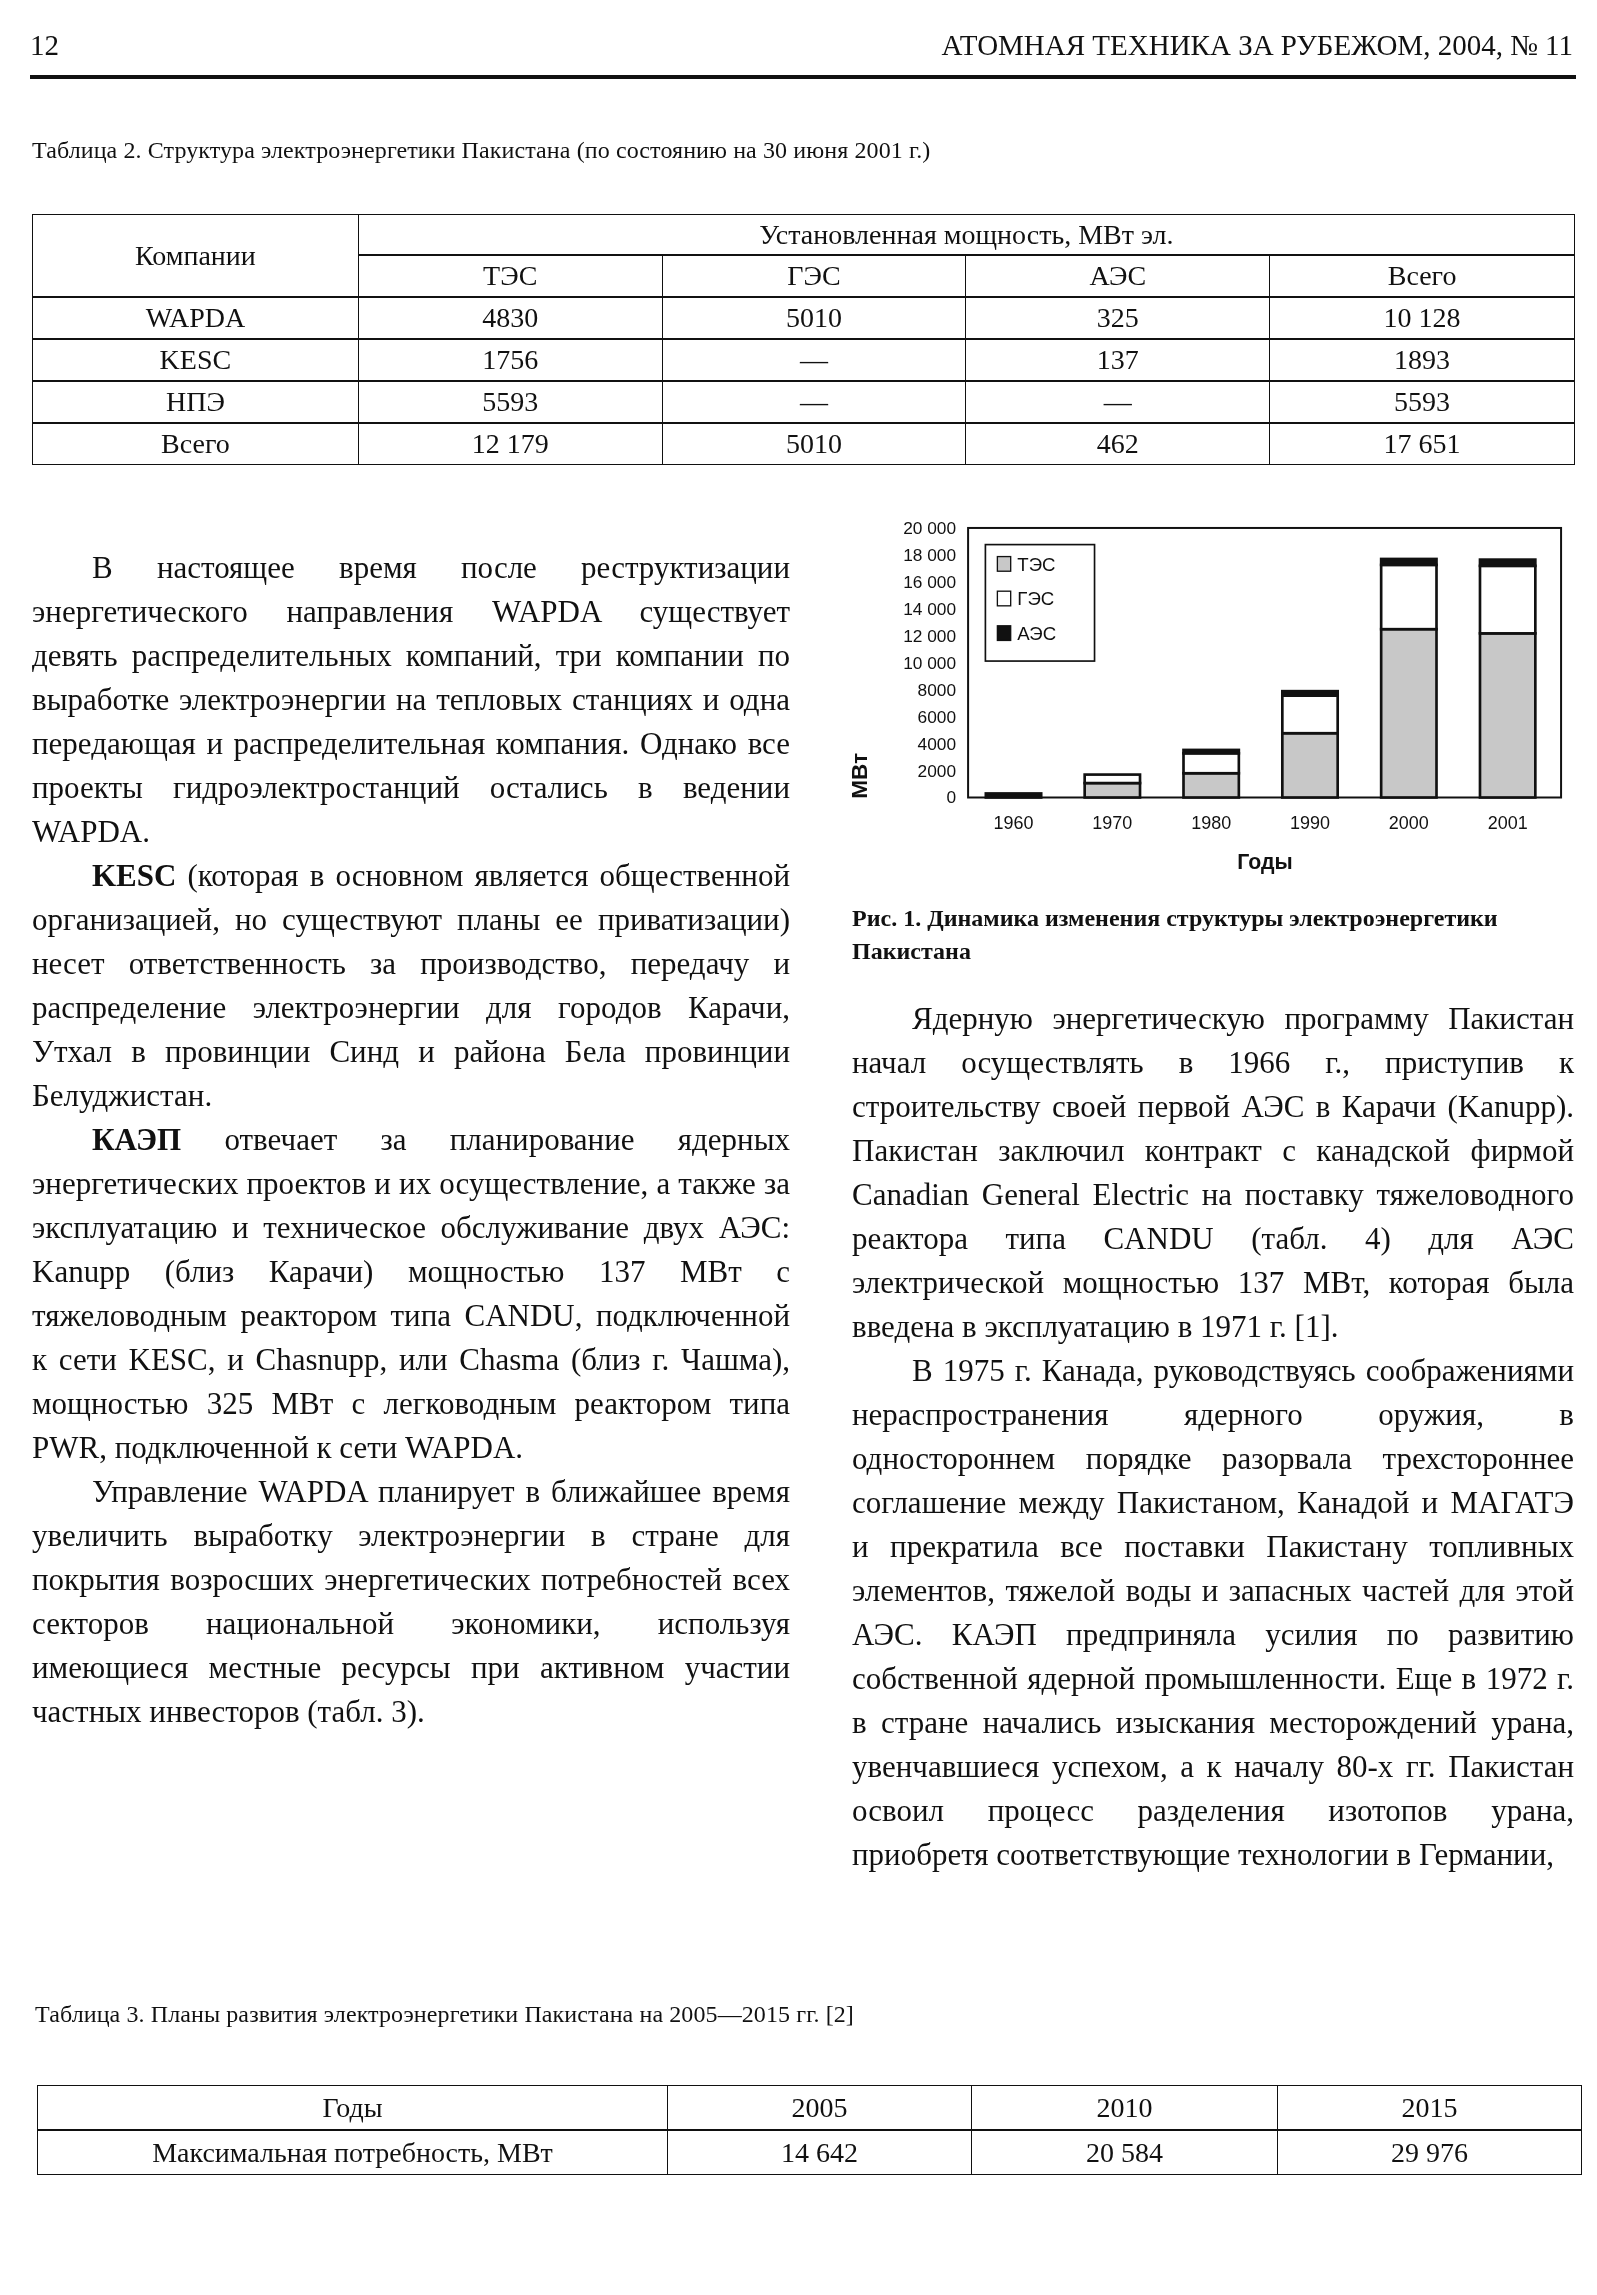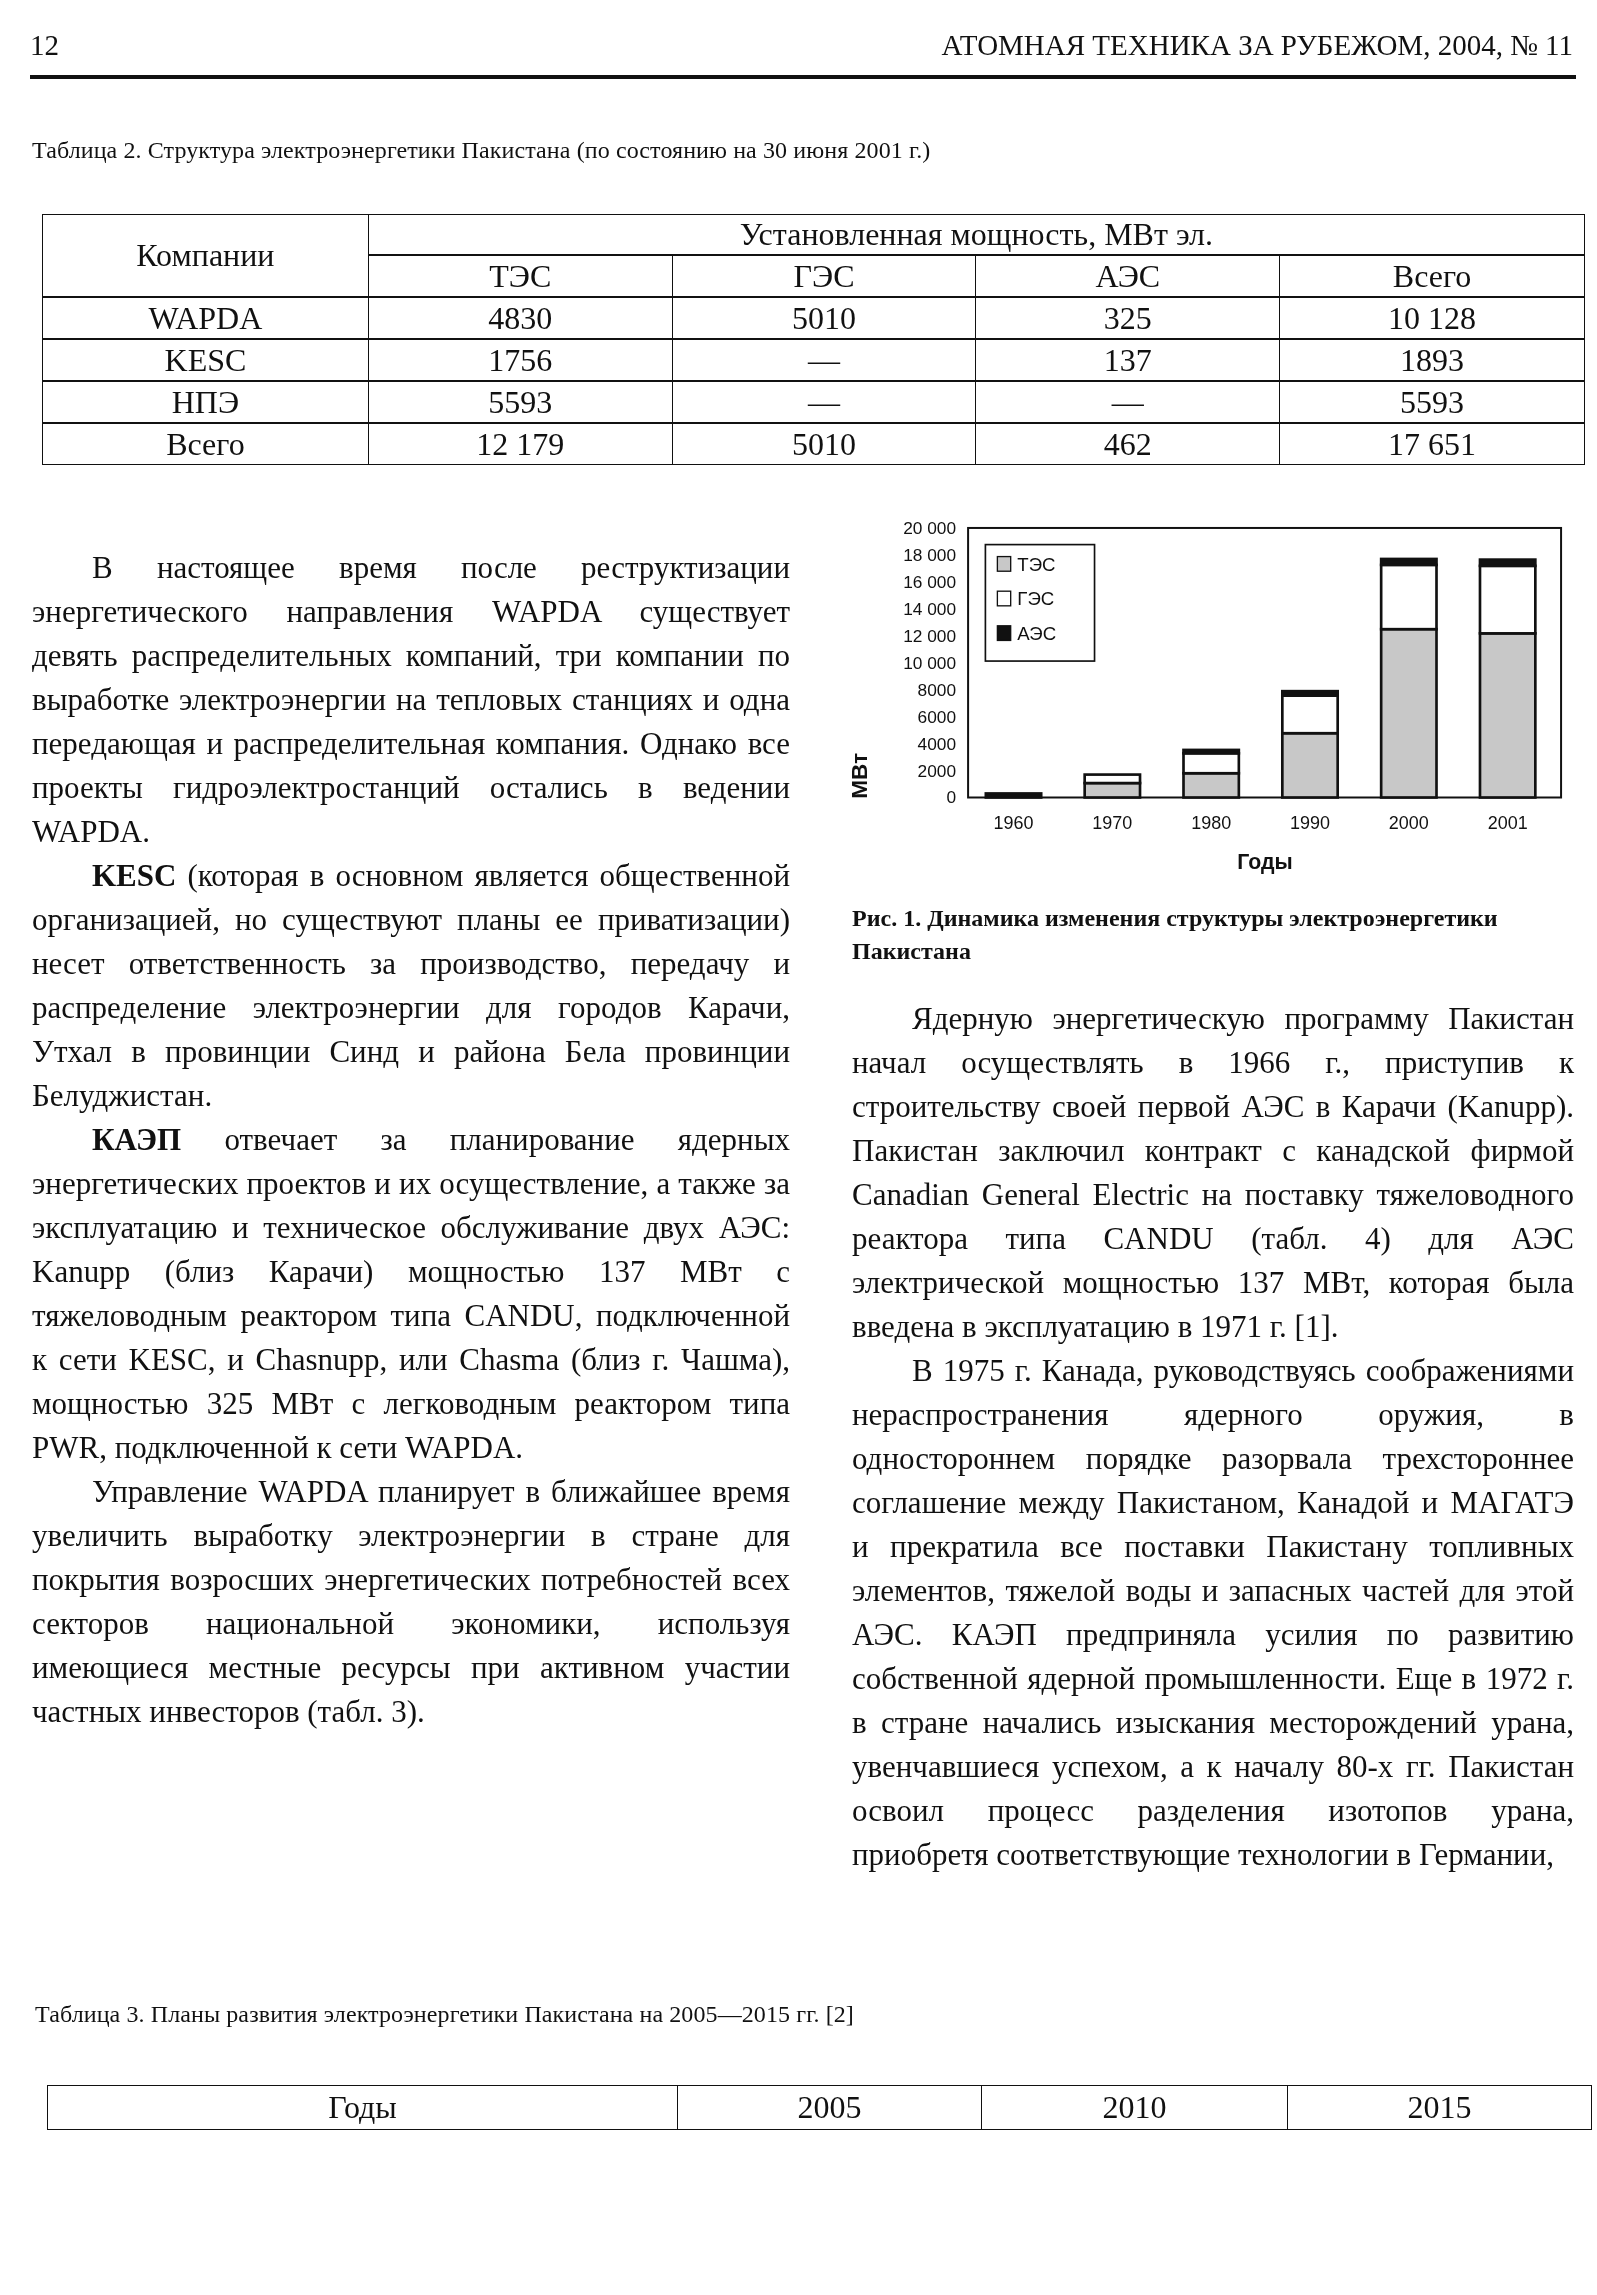--- a/index.html
+++ b/index.html
@@ -10,21 +10,21 @@
   .abs { position: absolute; }
   
   #page-num { left: 30px; top: 29px; font-size: 29px; }
   #journal { right: 25px; top: 29px; font-size: 29px; white-space: nowrap; }
   #rule { left: 30px; top: 75px; width: 1546px; height: 4px; background: #111; }
 
   .tcaption { font-weight: normal; font-size: 24px; white-space: nowrap; letter-spacing: 0.1px; }
   #t2-caption { left: 32px; top: 137px; }
   #t3-caption { left: 35px; top: 2001px; }
 
-  table.grid { position: absolute; border-collapse: collapse; font-size: 32px; margin-left: 10px; }
+  table.grid { position: absolute; border-collapse: collapse; font-size: 28px; }
   table.grid td { border: 1.3px solid #111; text-align: center; vertical-align: middle; padding: 0; }
   table.grid tr.thick-top td { border-top: 2.7px solid #111; }
   #table2 { left: 32px; top: 214px; width: 1543px; }
   #table2 td { height: 40px; }
   #table2 .hdr-top td { height: 39px; }
   #table3 { left: 37px; top: 2085px; width: 1545px; }
   #table3 td { height: 43px; }
 
   
   .col { position: absolute; font-size: 31px; line-height: 44px; text-align: justify; }
@@ -171,15 +171,21 @@
       <col style="width:306px">
       <col style="width:304px">
   </colgroup>
   <tbody>
       <tr>
     <td>Годы</td>
     <td>2005</td>
     <td>2010</td>
     <td>2015</td>
   </tr>
+  <tr class="thick-top">
+    <td>Максимальная потребность, МВт</td>
+    <td>14 642</td>
+    <td>20 584</td>
+    <td>29 976</td>
+  </tr>
 </tbody>
   </table>
 
 
 </body></html>

